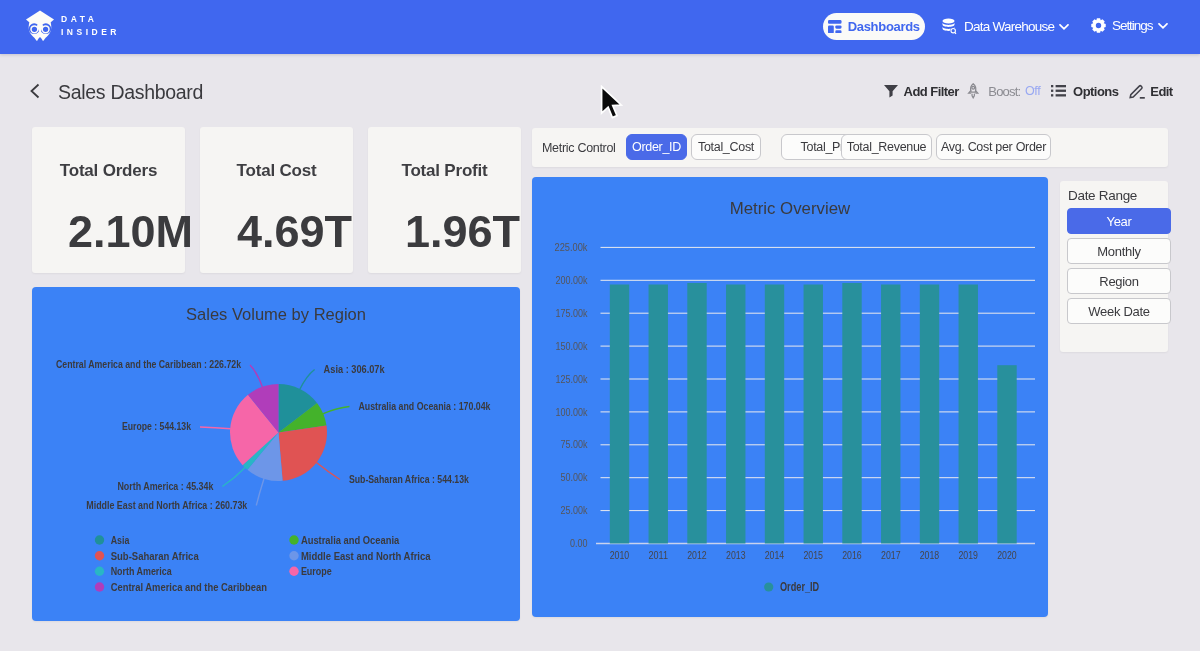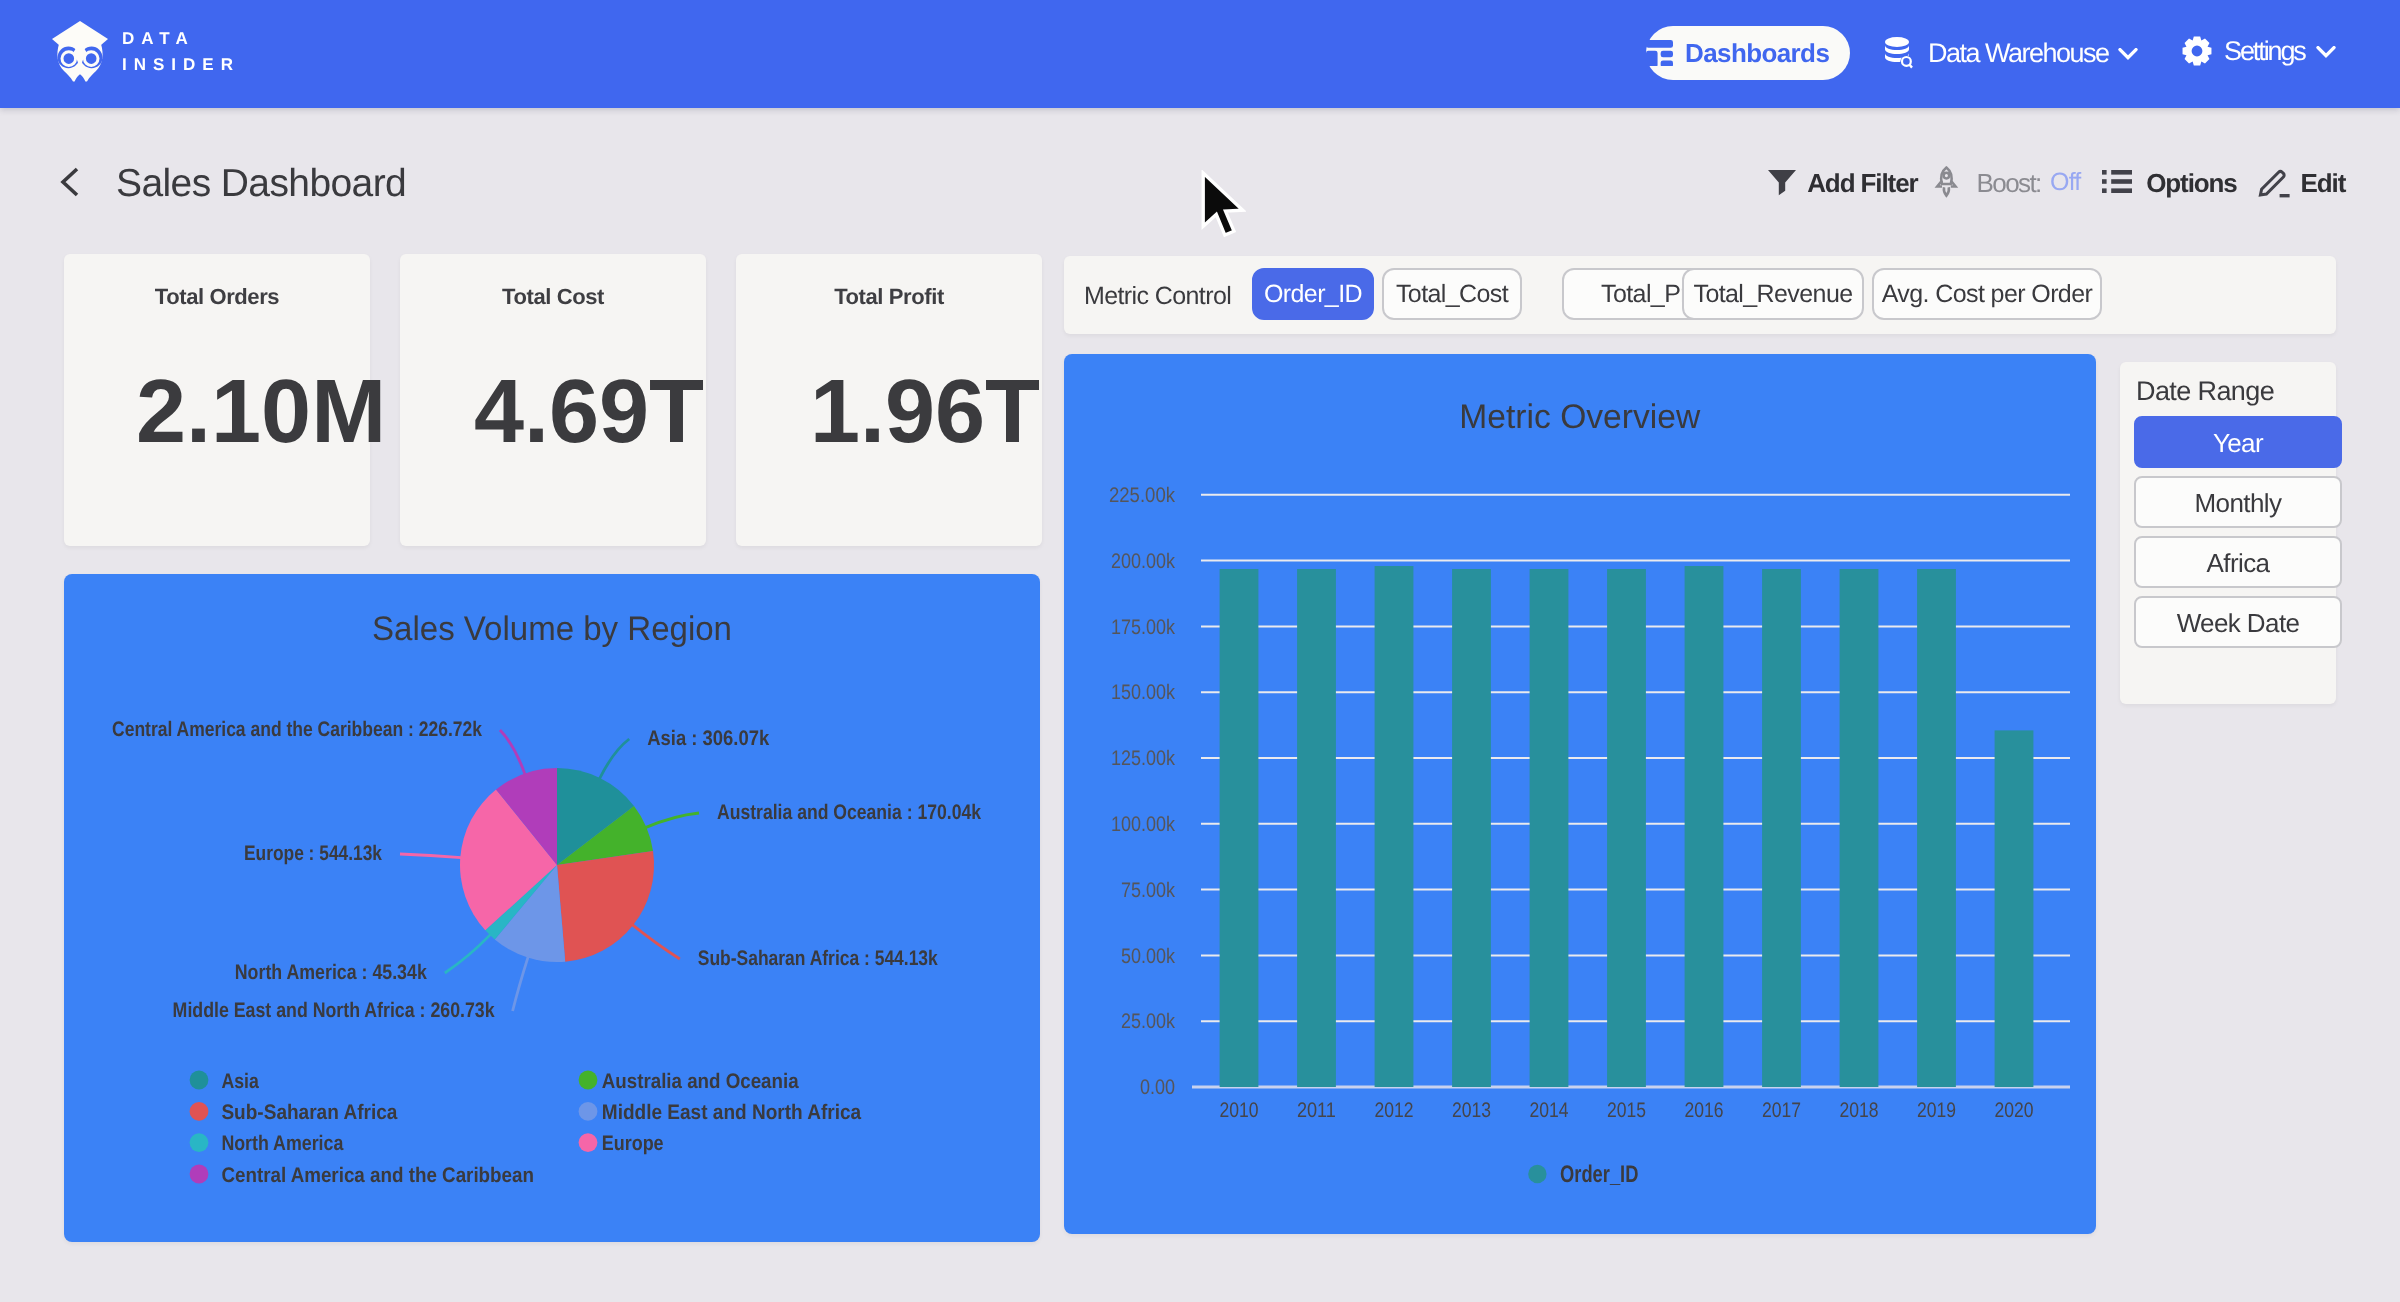--- a/index.html
+++ b/index.html
@@ -3,25 +3,25 @@
 <meta charset="utf-8">
 <style>
 * { margin:0; padding:0; box-sizing:border-box; }
 html,body { width:1200px; height:651px; overflow:hidden; }
 body { font-family:"Liberation Sans", sans-serif; background:#e8e6eb; position:relative; }
 .abs { position:absolute; }
 .card { position:absolute; background:#3b82f6; border-radius:4px; box-shadow:0 1px 2px rgba(0,0,0,0.05); }
 #hdr { position:absolute; left:0; top:0; width:1200px; height:54px; background:#4067ef; box-shadow:0 1px 3px rgba(40,40,70,0.18); }
 #logo-text { position:absolute; left:61px; top:13px; color:#fff; font-size:8.5px; font-weight:bold; letter-spacing:3.5px; line-height:12.8px; }
 .hbtn { position:absolute; display:flex; align-items:center; color:#fff; font-size:13.5px; letter-spacing:-0.75px; }
-#dashpill { position:absolute; left:823px; top:13px; width:102px; height:27px; background:#fafaf8; border-radius:13.5px; display:flex; align-items:center; justify-content:flex-start; color:#4067ef; font-size:13px; font-weight:bold; letter-spacing:-0.3px; }
+#dashpill { position:absolute; left:823px; top:13px; width:102px; height:27px; background:#fafaf8; border-radius:13.5px; display:flex; align-items:center; justify-content:center; color:#4067ef; font-size:13px; font-weight:bold; letter-spacing:-0.3px; }
 #title { position:absolute; left:58px; top:81px; font-size:19.5px; letter-spacing:-0.3px; color:#3a3a3e; }
 .tool { position:absolute; top:83.5px; font-size:13px; font-weight:bold; letter-spacing:-0.55px; color:#2f2f33; }
 .kpi { position:absolute; top:127px; width:153px; height:146px; background:#f6f5f3; border-radius:3px; box-shadow:0 1px 2px rgba(0,0,0,0.05); text-align:center; }
-.kpi .t { margin-top:16px; font-size:11px; font-weight:bold; color:#3e3e42; letter-spacing:-0.2px; }
+.kpi .t { margin-top:34px; font-size:17px; font-weight:bold; color:#3e3e42; letter-spacing:-0.2px; }
 .kpi .v { margin-top:25px; font-size:45px; font-weight:bold; color:#3b3b3e;margin-left:36px; }
 #mbar { position:absolute; left:532px; top:128px; width:636px; height:39px; background:#f6f5f3; border-radius:3px; box-shadow:0 1px 2px rgba(0,0,0,0.05); }
 #mbar .lab { position:absolute; left:10px; top:13px; font-size:12.5px; letter-spacing:-0.3px; color:#3a3a3e; }
 .mbtn { position:absolute; top:6px; height:26px; border:1px solid #c8c8cc; border-radius:6px; background:#fcfcfb; color:#3a3a3e; font-size:12.5px; letter-spacing:-0.3px; display:flex; align-items:center; justify-content:center; }
 .mbtn.sel { background:#4a6ae8; border-color:#4a6ae8; color:#fff; }
 #dr { position:absolute; left:1060px; top:181px; width:108px; height:171px; background:#f6f5f3; border-radius:3px; box-shadow:0 1px 2px rgba(0,0,0,0.05); }
 #dr .lab { position:absolute; left:8px; top:7px; font-size:13.5px; letter-spacing:-0.3px; color:#3a3a3e; }
 .drbtn { position:absolute; left:7px; width:104px; height:26px; border:1px solid #c8c8cc; border-radius:4px; background:#fcfcfb; color:#3a3a3e; font-size:13px; letter-spacing:-0.3px; display:flex; align-items:center; justify-content:center; }
 .drbtn.sel { background:#4a6ae8; border-color:#4a6ae8; color:#fff; }
 </style>
@@ -132,21 +132,21 @@
   <div class="mbtn" style="left:159px;width:70px">Total_Cost</div>
   <div class="mbtn" style="left:249px;width:98px">Total_Profit</div>
   <div class="mbtn" style="left:309px;width:91px">Total_Revenue</div>
   <div class="mbtn" style="left:404px;width:115px">Avg. Cost per Order</div>
 </div>
 
 <div id="dr">
   <div class="lab">Date Range</div>
   <div class="drbtn sel" style="top:27px">Year</div>
   <div class="drbtn" style="top:57px">Monthly</div>
-  <div class="drbtn" style="top:87px">Africa</div>
+  <div class="drbtn" style="top:87px">Region</div>
   <div class="drbtn" style="top:117px">Week Date</div>
 </div>
 
 <div class="card" style="left:532px;top:177px;width:516px;height:440px">
 <svg width="516" height="440" viewBox="0 0 516 440" font-family="Liberation Sans, sans-serif">
   <text x="257.9" y="37" font-size="17" fill="#3a3a3e" text-anchor="middle" textLength="120.5" lengthAdjust="spacingAndGlyphs">Metric Overview</text>
   <line x1="64" x2="503" y1="366.5" y2="366.5" stroke="#c8d2ee" stroke-width="1.6"></line>
   <text x="55.5" y="370.1" font-size="10.5" fill="#55555a" text-anchor="end" textLength="17.5" lengthAdjust="spacingAndGlyphs">0.00</text>
   <line x1="68.5" x2="503" y1="333.6" y2="333.6" stroke="#eaeaee" stroke-width="1"></line>
   <text x="55.5" y="337.2" font-size="10.5" fill="#55555a" text-anchor="end" textLength="27" lengthAdjust="spacingAndGlyphs">25.00k</text>

